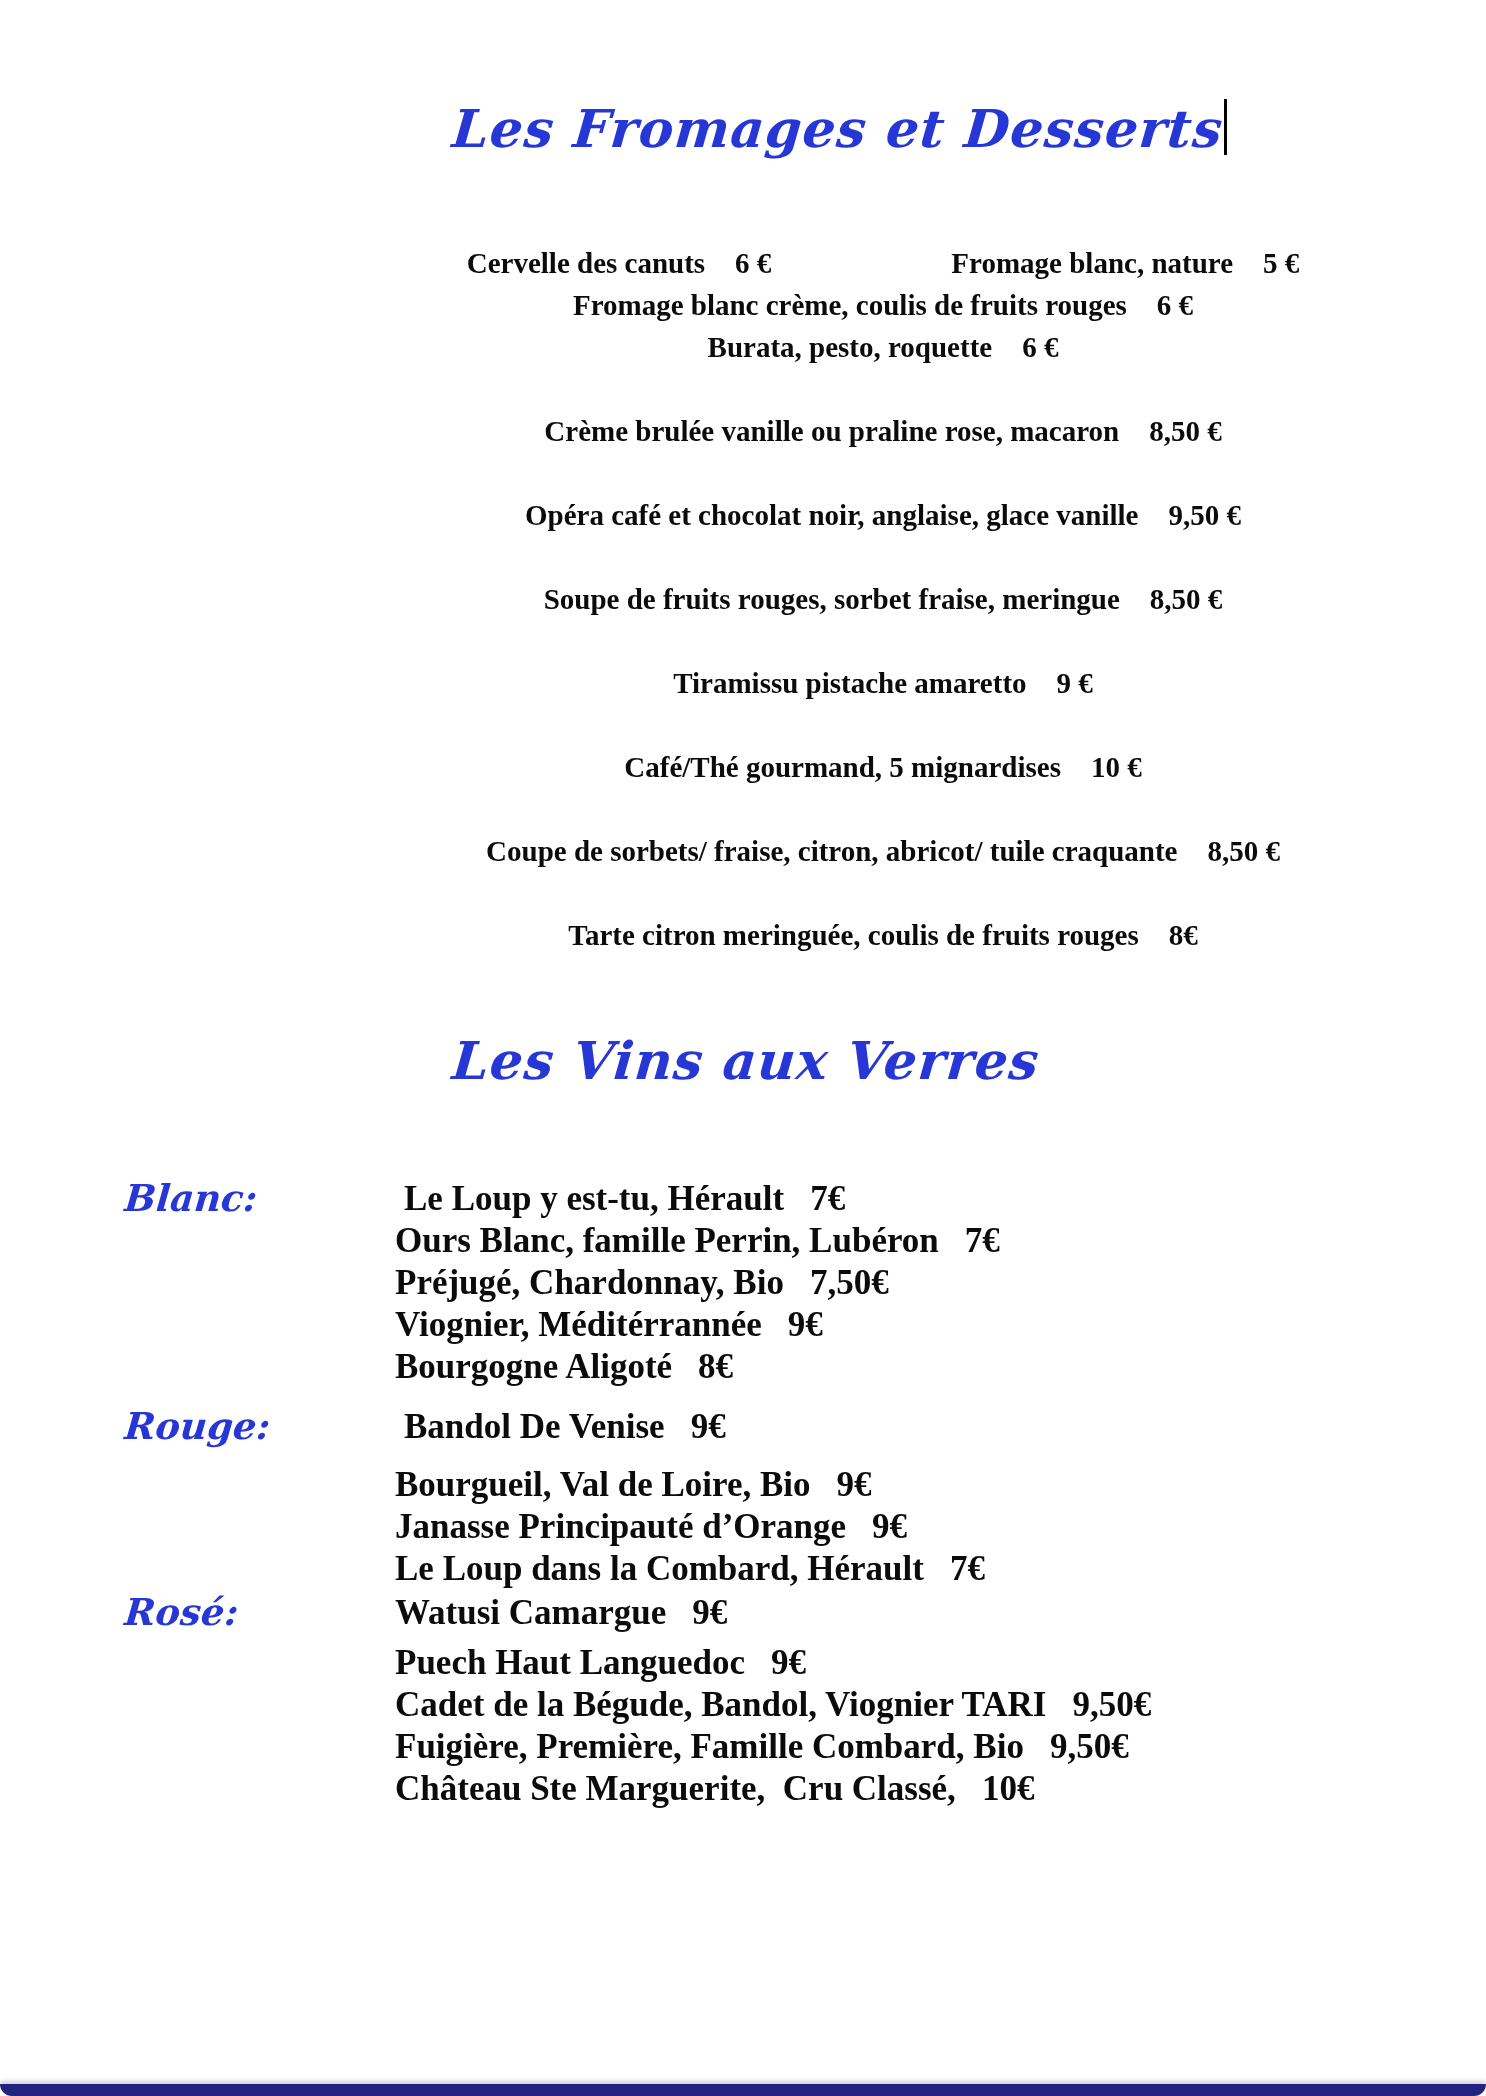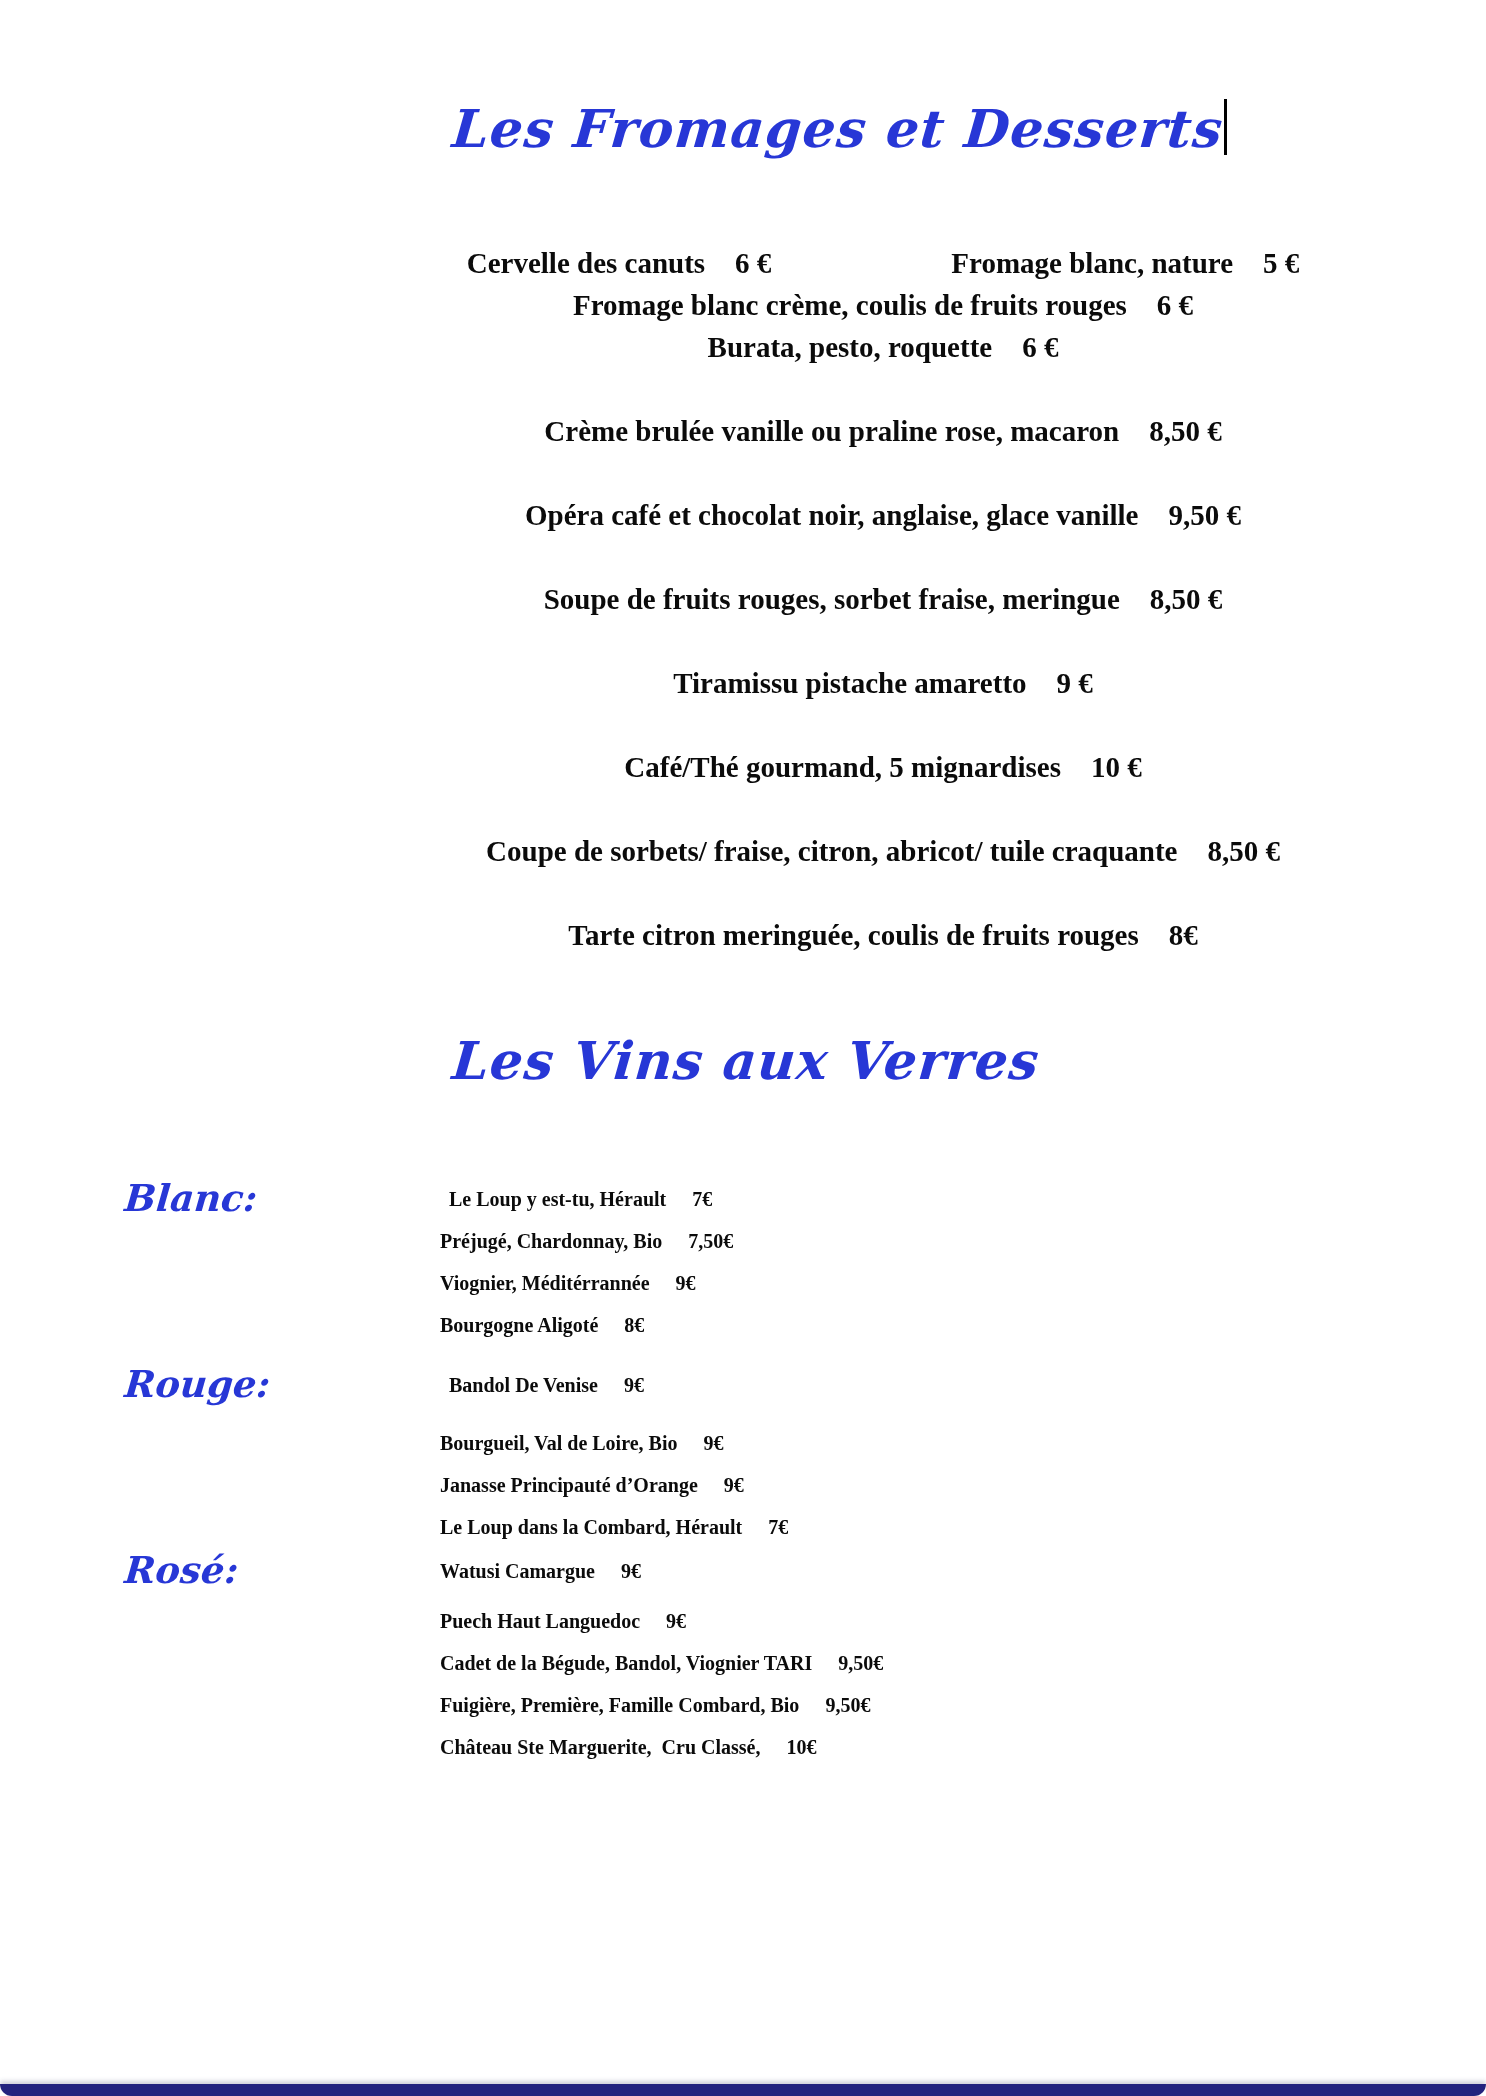--- a/index.html
+++ b/index.html
@@ -62,24 +62,23 @@
     font-style:italic;
     font-weight:bold;
     font-size:37px;
     line-height:44px;
     color:var(--accent);
     transform:skewX(-5deg);
     white-space:pre;
   }
   .wine-line{
     padding-left:395px;
-    font-size:20px;
+    font-size:35px;
     line-height:42px;
     white-space:pre;
-    margin-left:45px;
   }
   .wine-line.indent{padding-left:404px;}
   .wine-price{margin-left:26px;}
   .group-rouge{margin-top:18px;}
   .group-rouge .wine-line:nth-of-type(1){margin-bottom:16px;}
   .group-rose{margin-top:2px;}
   .group-rose .wine-line:nth-of-type(1){margin-bottom:8px;}
   
   .bottom-edge{
     position:absolute;
@@ -113,20 +112,21 @@
     </div>
 
   <div class="title-row-2">
     <span class="script-title">Les Vins aux Verres</span>
   </div>
 
   <div class="wines-section">
       <div class="wine-group group-blanc">
         <span class="group-label">Blanc:</span>
         <div class="wine-line indent"><span class="wine-name">Le Loup y est-tu, Hérault</span><span class="wine-price">7€</span></div>
+        <div class="wine-line"><span class="wine-name">Ours Blanc, famille Perrin, Lubéron</span><span class="wine-price">7€</span></div>
         <div class="wine-line"><span class="wine-name">Préjugé, Chardonnay, Bio</span><span class="wine-price">7,50€</span></div>
         <div class="wine-line"><span class="wine-name">Viognier, Méditérrannée</span><span class="wine-price">9€</span></div>
         <div class="wine-line"><span class="wine-name">Bourgogne Aligoté</span><span class="wine-price">8€</span></div>
       </div>
       <div class="wine-group group-rouge">
         <span class="group-label">Rouge:</span>
         <div class="wine-line indent"><span class="wine-name">Bandol De Venise</span><span class="wine-price">9€</span></div>
         <div class="wine-line"><span class="wine-name">Bourgueil, Val de Loire, Bio</span><span class="wine-price">9€</span></div>
         <div class="wine-line"><span class="wine-name">Janasse Principauté d’Orange</span><span class="wine-price">9€</span></div>
         <div class="wine-line"><span class="wine-name">Le Loup dans la Combard, Hérault</span><span class="wine-price">7€</span></div>

